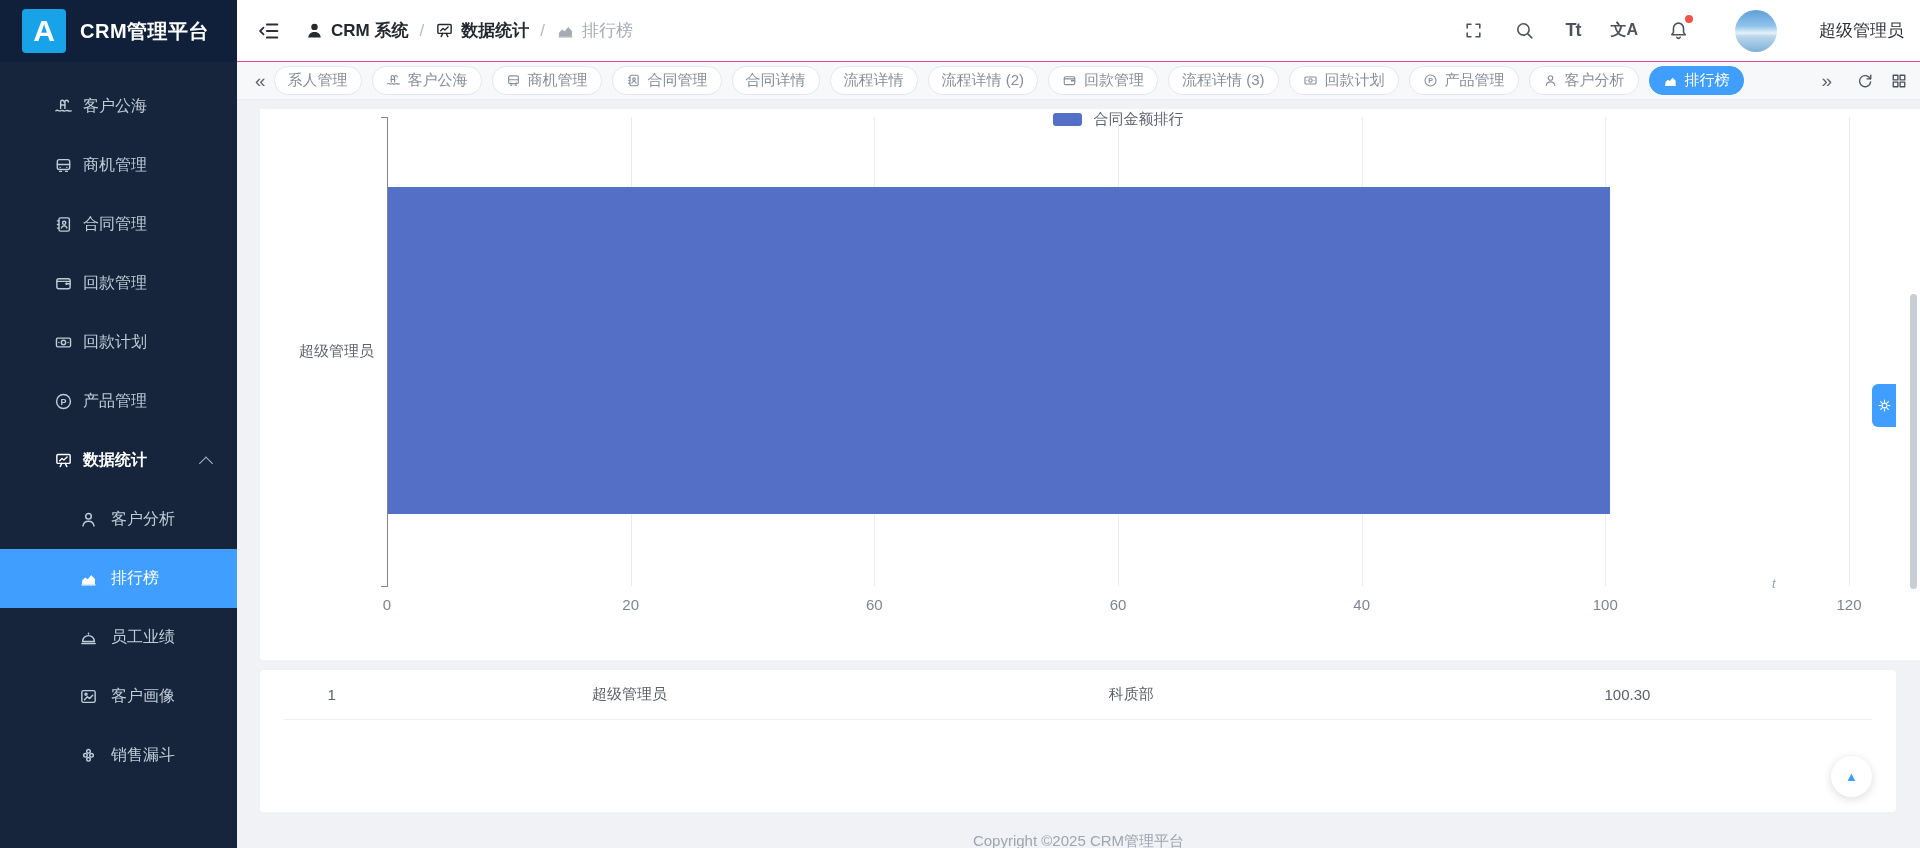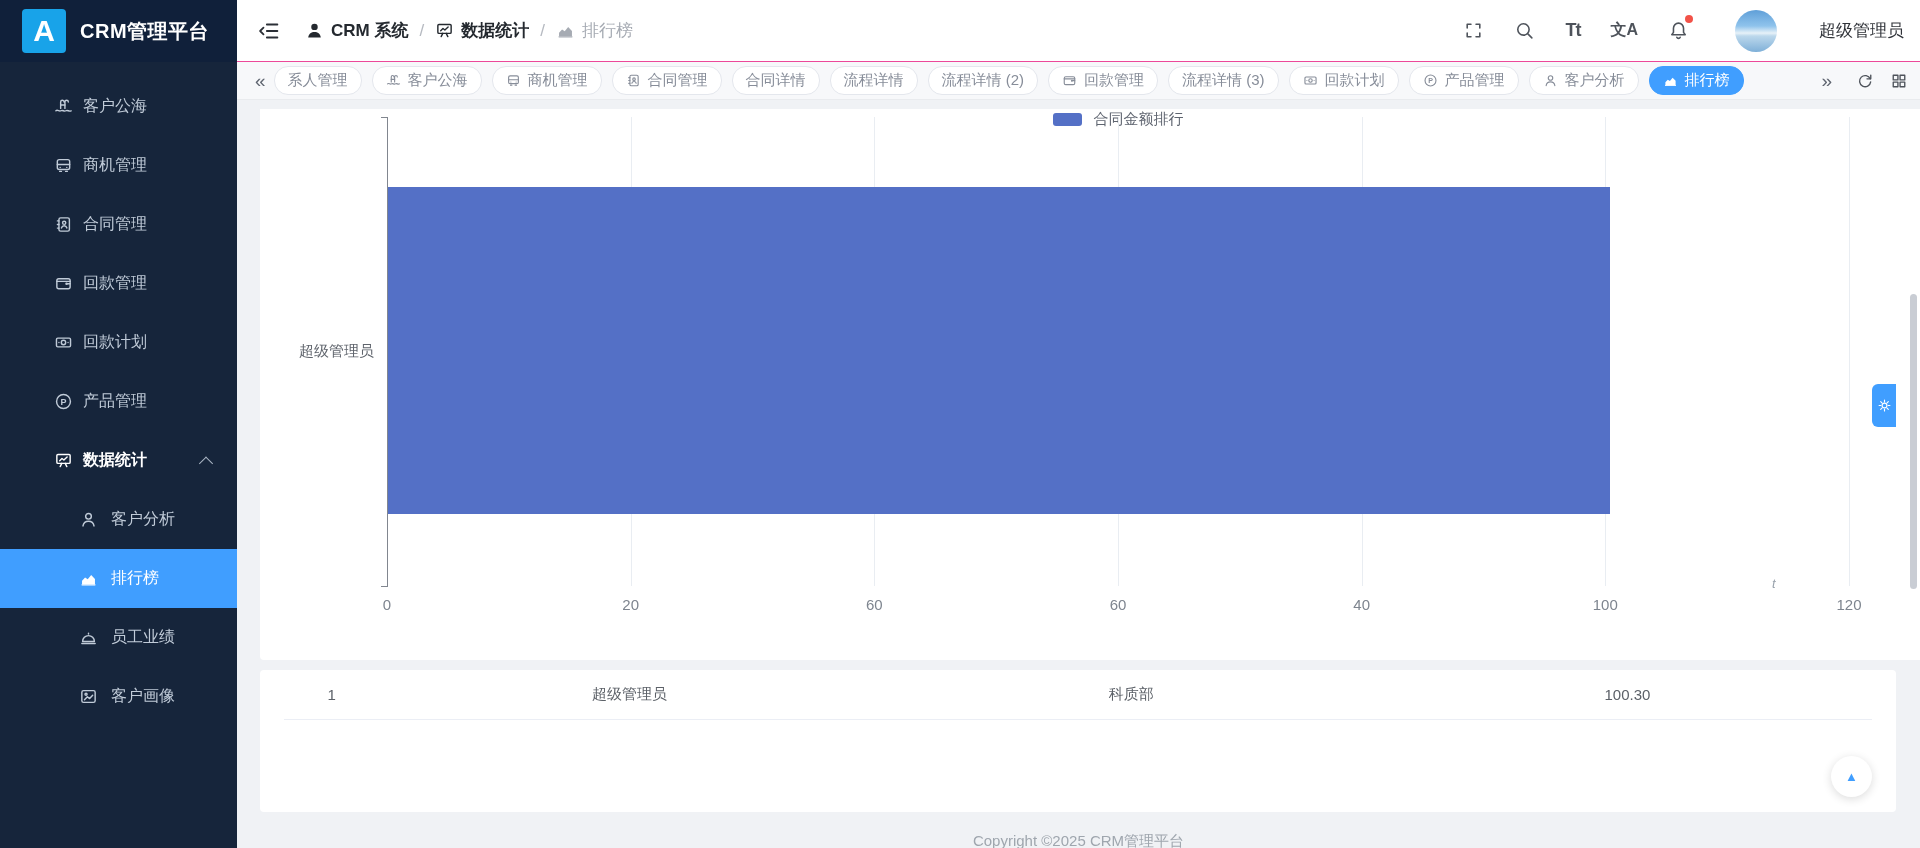--- a/index.html
+++ b/index.html
@@ -207,20 +207,31 @@
       <div class="menu-item sub">
         <span class="mi-icon">
           <svg viewBox="0 0 20 20" fill="none" stroke="currentColor" stroke-width="1.5" stroke-linecap="round" stroke-linejoin="round">
             <rect x="3" y="3.8" width="14" height="12.4" rx="1.8"></rect>
             <path d="M5.8 13.4l3-3.2 2.4 2 3.2-3.6"></path>
             <circle cx="7.4" cy="7.6" r="1.1"></circle>
           </svg>
         </span>
         <span>客户画像</span>
       </div>
+      <div class="menu-item sub">
+        <span class="mi-icon">
+          <svg viewBox="0 0 20 20" fill="none" stroke="currentColor" stroke-width="1.5" stroke-linecap="round" stroke-linejoin="round">
+            <circle cx="10" cy="5.6" r="1.9"></circle>
+            <circle cx="6.8" cy="9.8" r="1.9"></circle>
+            <circle cx="13.2" cy="9.8" r="1.9"></circle>
+            <circle cx="10" cy="14" r="1.9"></circle>
+          </svg>
+        </span>
+        <span>销售漏斗</span>
+      </div>
     </nav>
 </div>
 
 <header class="header">
   <div class="hamburger">
       <svg viewBox="0 0 20 20" fill="none" stroke="currentColor" stroke-width="1.5" stroke-linecap="round" stroke-linejoin="round">
         <path d="M8.2 4.6H17M8.2 10H17M8.2 15.4H17"></path>
         <path d="M5.4 7.2L2.6 10l2.8 2.8"></path>
       </svg>
     </div>

